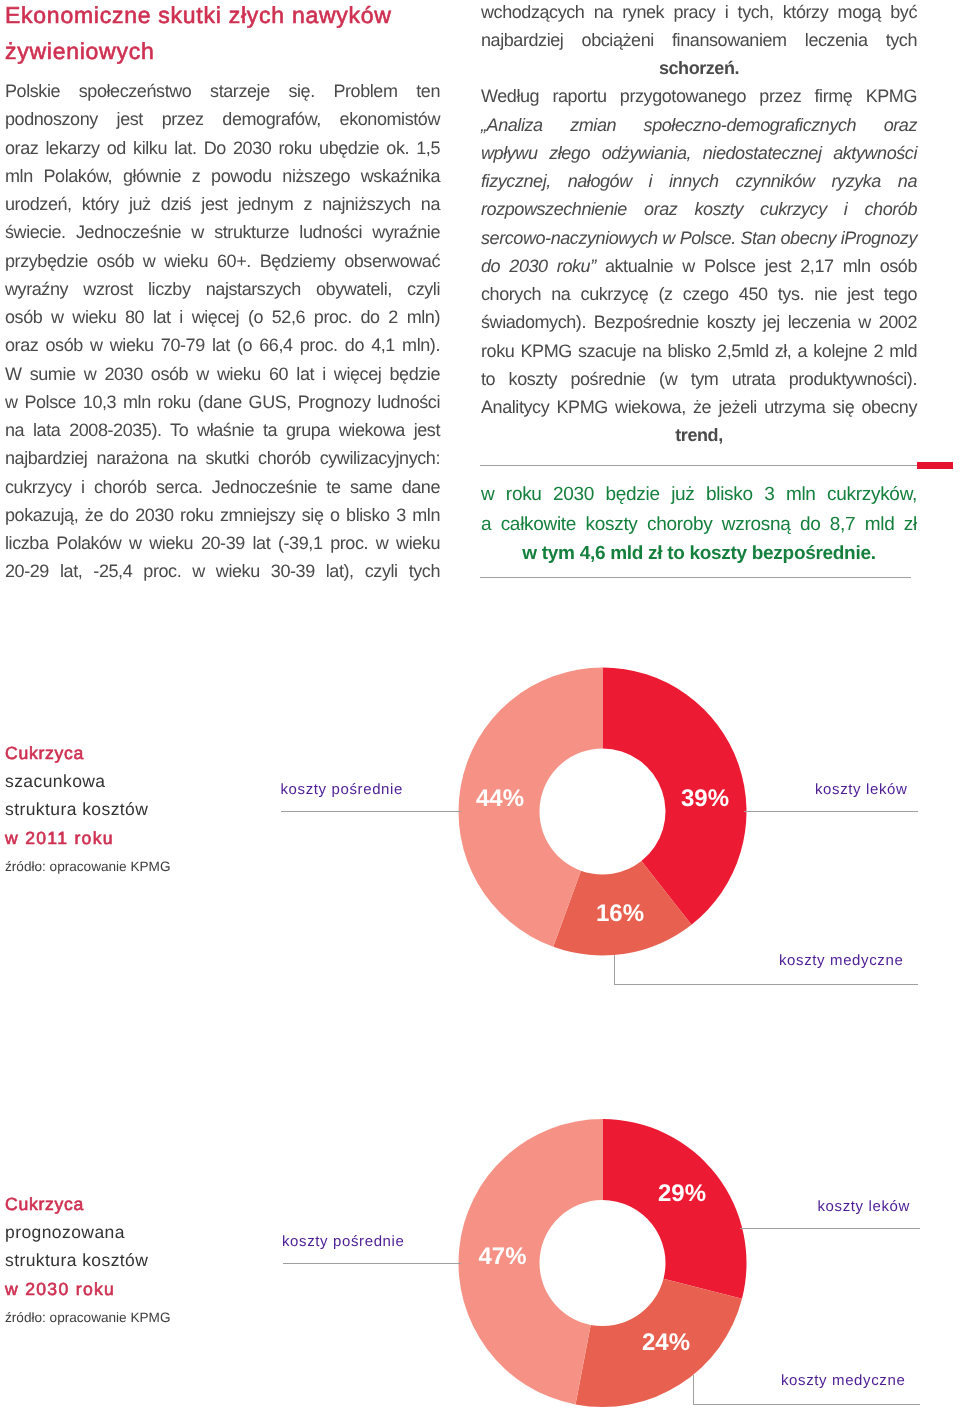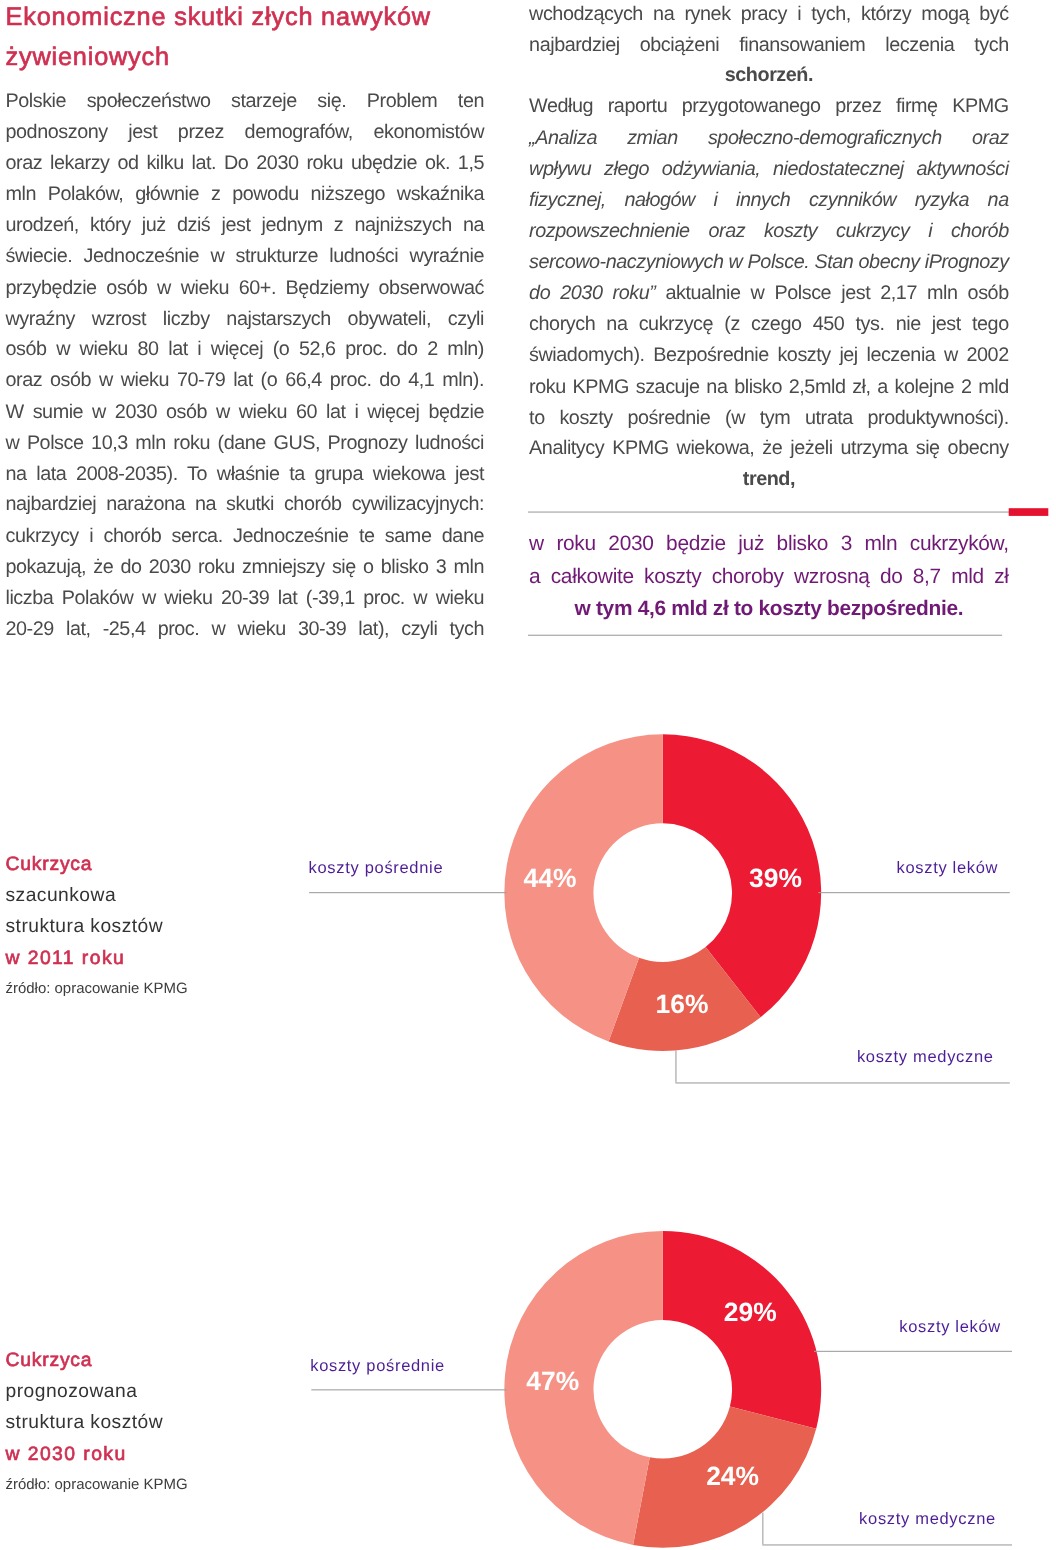--- a/index.html
+++ b/index.html
@@ -16,28 +16,28 @@
   letter-spacing:0.74px;-webkit-text-stroke:0.62px #cf3051;}
 
 .lines{position:absolute;}
 .ln{white-space:nowrap;}
 .ln.j{text-align:justify;text-align-last:justify;white-space:normal;}
 .ln.l{text-align:center;font-weight:bold;}
 
 .body-line{font-size:18px;color:#4a4a4a;height:28.25px;line-height:28.25px;letter-spacing:-0.42px;}
 .ital{font-style:italic;}
 .it{font-style:italic;margin-top:34px;}
-.hl-line{font-size:19px;color:#701a75;height:29.5px;line-height:29.5px;font-weight:400;letter-spacing:-0.3px;}
+.hl-line{font-size:19px;color:#15803d;height:29.5px;line-height:29.5px;font-weight:400;letter-spacing:-0.3px;}
 
 .rule{position:absolute;height:1px;background:#a0a0a0;}
 .redbar{position:absolute;height:7px;background:#e4112f;}
 
 .cap{position:absolute;}
 .cap div{white-space:nowrap;}
-.cap .t{font-size:17.6px;line-height:28.2px;font-weight:400;color:#cf3051;-webkit-text-stroke:0.62px #cf3051;letter-spacing:0.7px;margin-top:32px;}
+.cap .t{font-size:17.6px;line-height:28.2px;font-weight:400;color:#cf3051;-webkit-text-stroke:0.62px #cf3051;letter-spacing:0.7px;}
 .cap .n{font-size:17.5px;line-height:28.2px;font-weight:400;color:#333;letter-spacing:0.42px;}
 .cap .y{letter-spacing:1.3px;font-size:17.6px;line-height:28.2px;font-weight:400;color:#cf3051;-webkit-text-stroke:0.62px #cf3051;}
 .cap .src{font-size:13.6px;line-height:29px;color:#3d3d3d;font-weight:400;}
 
 .lab{position:absolute;letter-spacing:0.62px;font-size:15px;color:#4c1d95;white-space:nowrap;text-align:right;}
 svg.chart{position:absolute;left:0;top:0;}
 .pct{font-size:24px;font-weight:700;fill:#ffffff;font-family:"Liberation Sans",sans-serif;}
 
 </style>
 </head>

